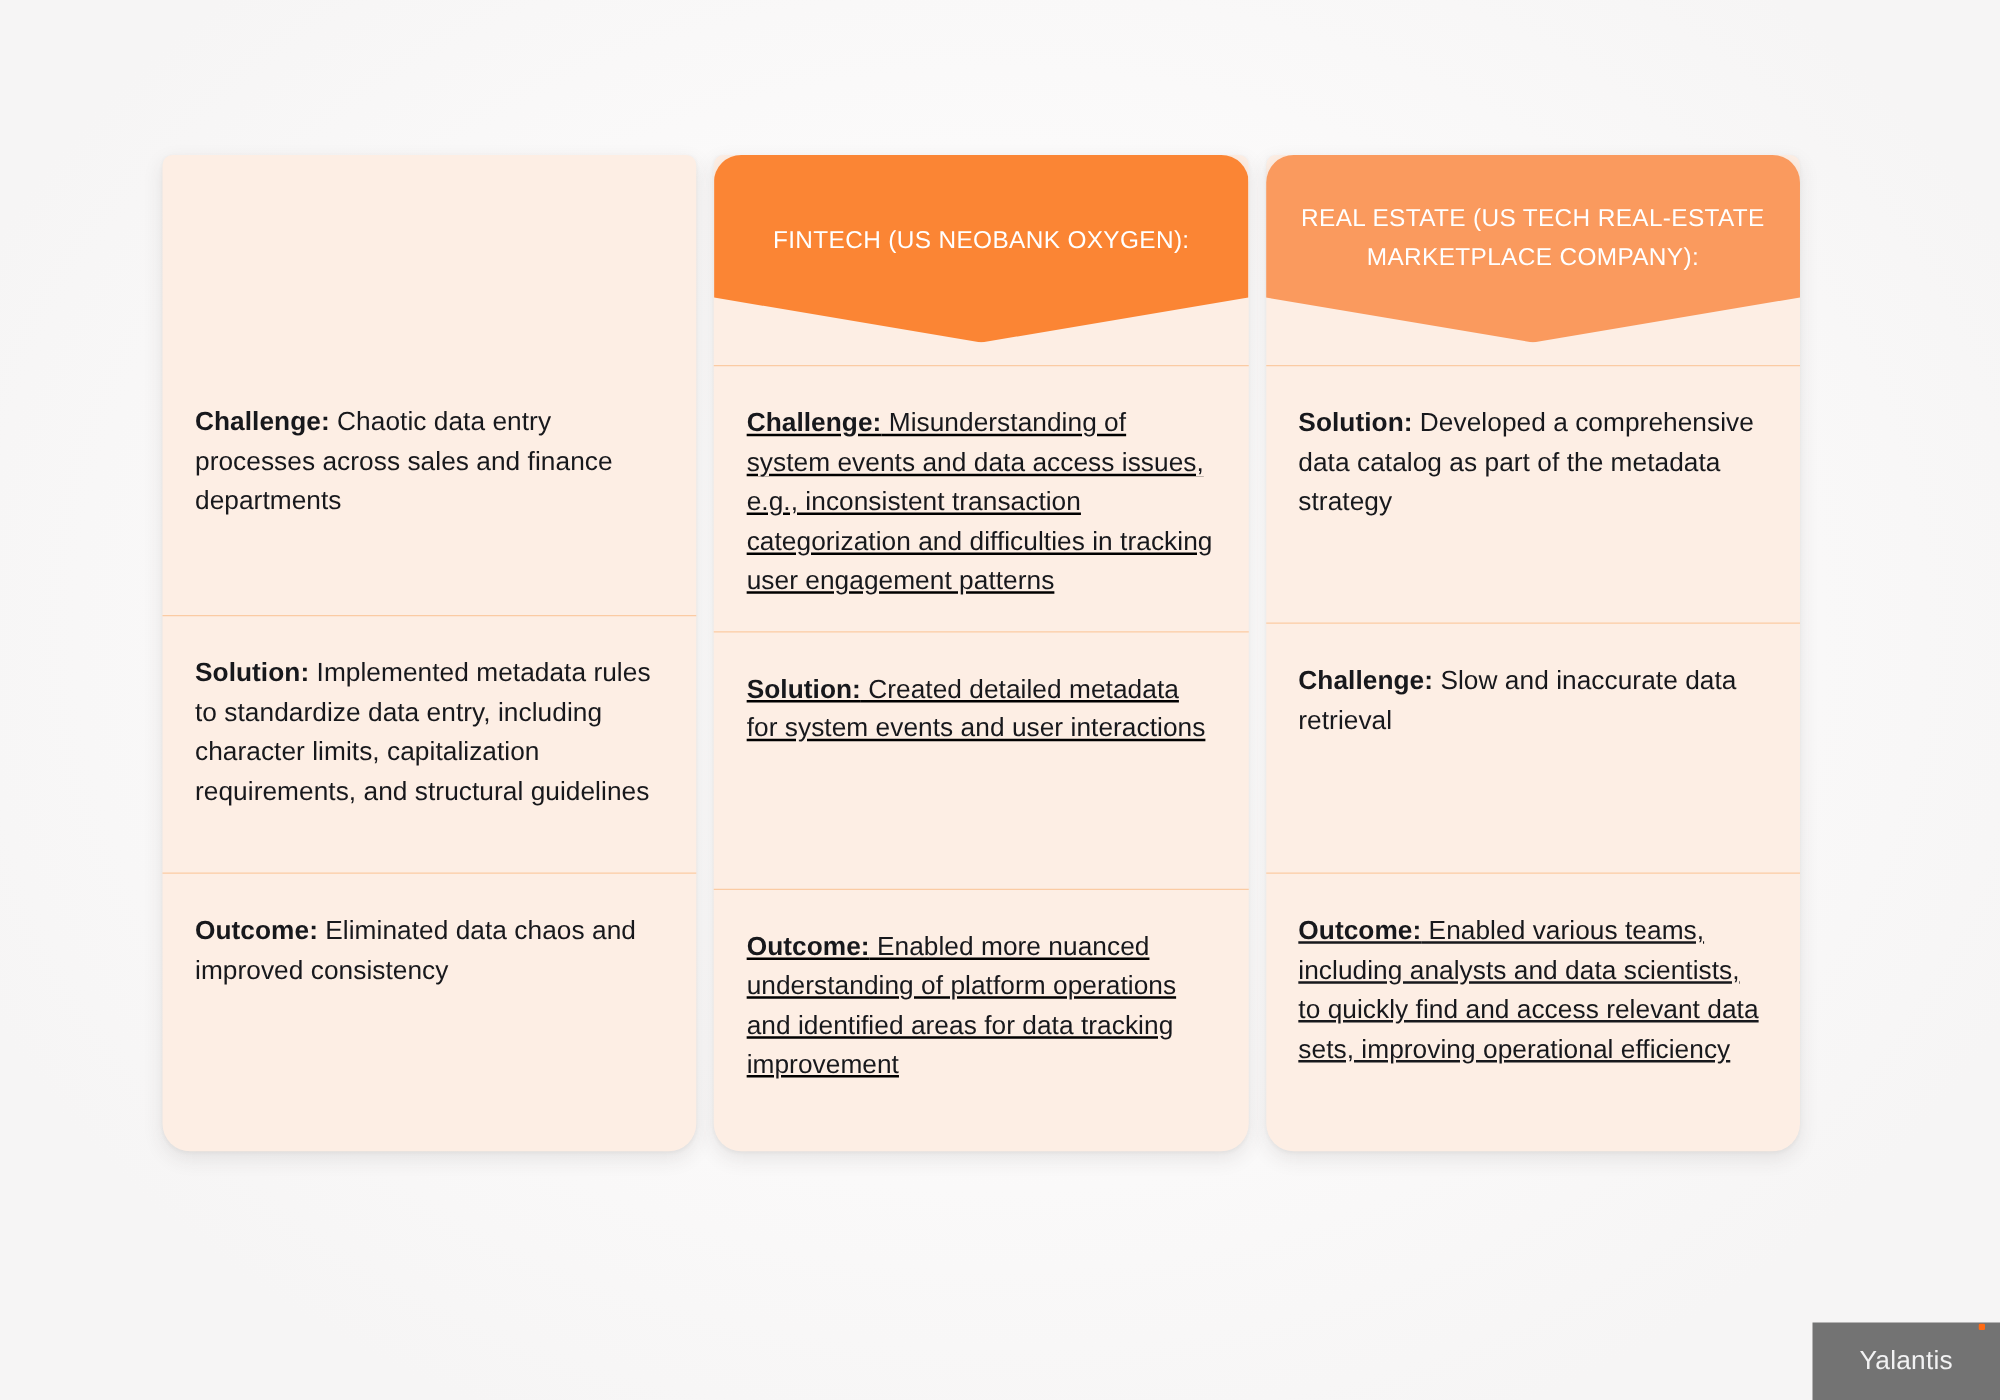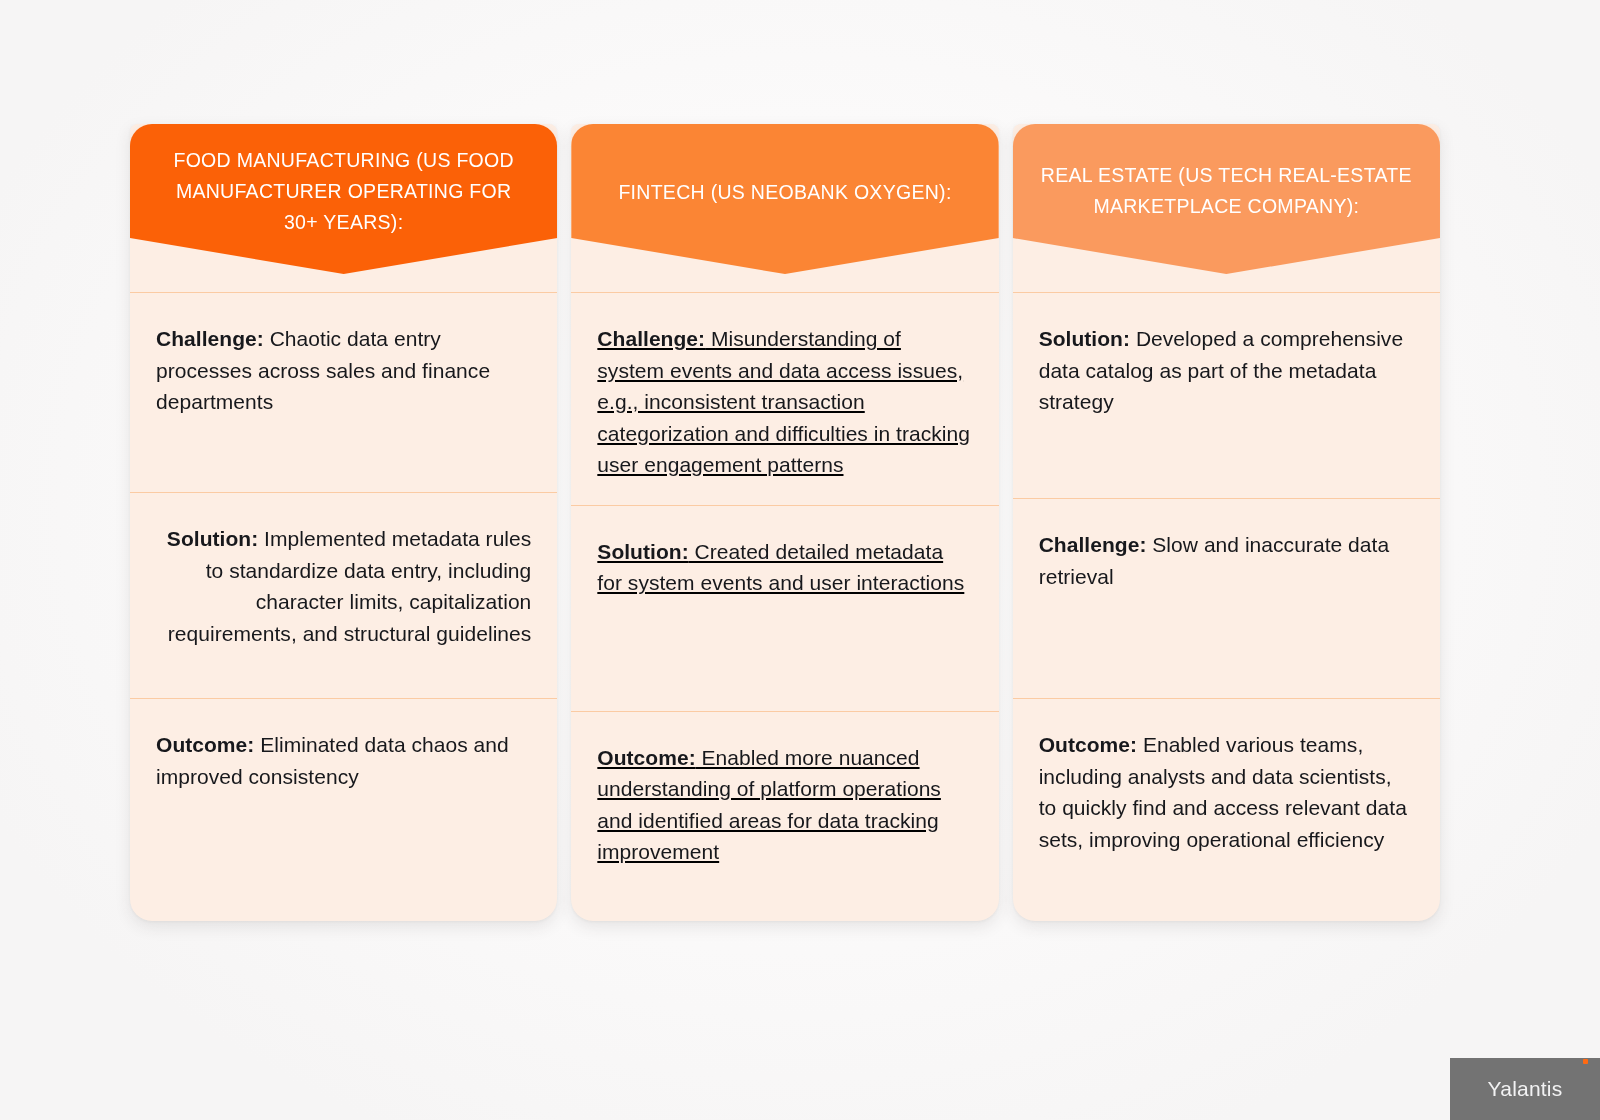--- a/index.html
+++ b/index.html
@@ -119,31 +119,28 @@
     top: 1px;
     border-radius: 1px;
   }
 </style>
 </head>
 <body style="--card-body: #fdeee4;">
 
 <div class="cards">
 
   <div class="card card-1" style="background: rgb(253, 238, 228);">
-    <div class="card-header" style="background: rgb(251, 97, 7);">
-      <div class="card-header-title">FOOD MANUFACTURING (US FOOD MANUFACTURER OPERATING FOR 30+ YEARS):</div>
-    </div>
 
     <div class="section row-challenge">
       <p class="section-text" style="color: rgb(23, 24, 28);">
         <span class="section-label">Challenge:</span><span> Chaotic data entry processes across sales and finance departments</span>
       </p>
     </div>
 
-    <div class="section row-solution" style="border-top-color: rgb(251, 203, 163); text-align: right;">
+    <div class="section row-solution" style="border-top-color: rgb(251, 203, 163);">
       <p class="section-text" style="color: rgb(23, 24, 28);">
         <span class="section-label">Solution:</span><span> Implemented metadata rules to standardize data entry, including character limits, capitalization requirements, and structural guidelines</span>
       </p>
     </div>
 
     <div class="section row-outcome" style="border-top-color: rgb(251, 203, 163);">
       <p class="section-text" style="color: rgb(23, 24, 28);">
         <span class="section-label">Outcome:</span><span> Eliminated data chaos and improved consistency</span>
       </p>
     </div>
@@ -184,21 +181,21 @@
       </p>
     </div>
 
     <div class="section row-challenge">
       <p class="section-text" style="color: rgb(23, 24, 28);">
         <span class="section-label">Challenge:</span><span> Slow and inaccurate data retrieval</span>
       </p>
     </div>
 
     <div class="section row-outcome" style="border-top-color: rgb(251, 203, 163);">
-      <p class="section-text" style="color: rgb(23, 24, 28);">
+      <p class="section-text" style="color: rgb(23, 24, 28); text-decoration: underline;">
         <span class="section-label">Outcome:</span><span> Enabled various teams, including analysts and data scientists, to quickly find and access relevant data sets, improving operational efficiency</span>
       </p>
     </div>
   </div>
 
 </div>
 
 <div class="watermark" style="background: #737373;">
   <span class="watermark-text">Yalantis</span>
   <span class="watermark-dot" style="background: rgb(255, 106, 19);"></span>

